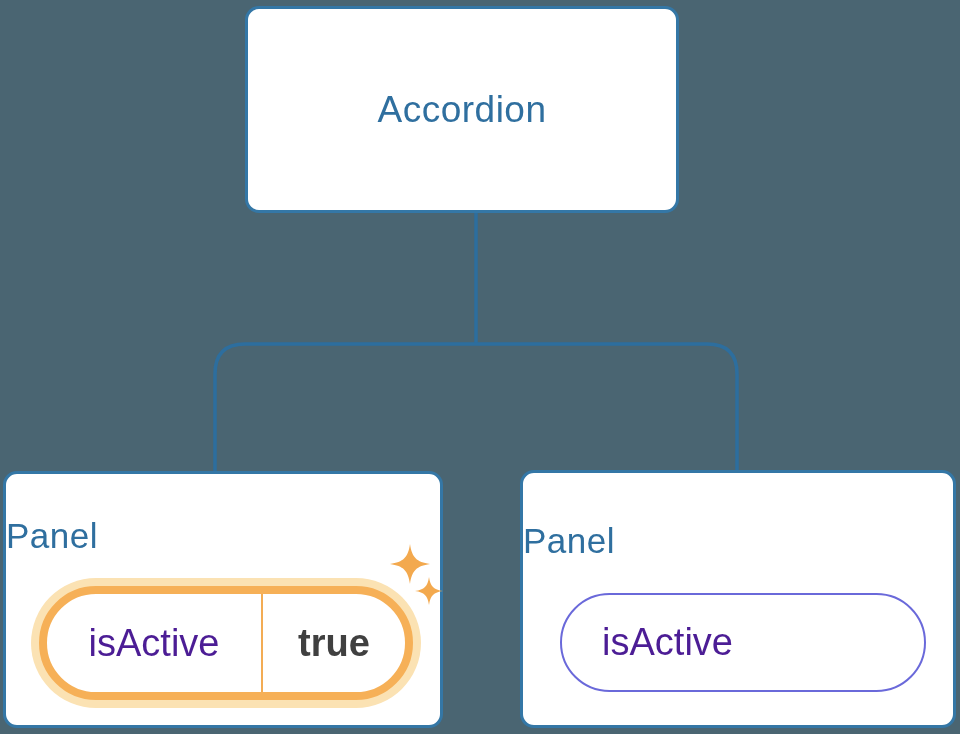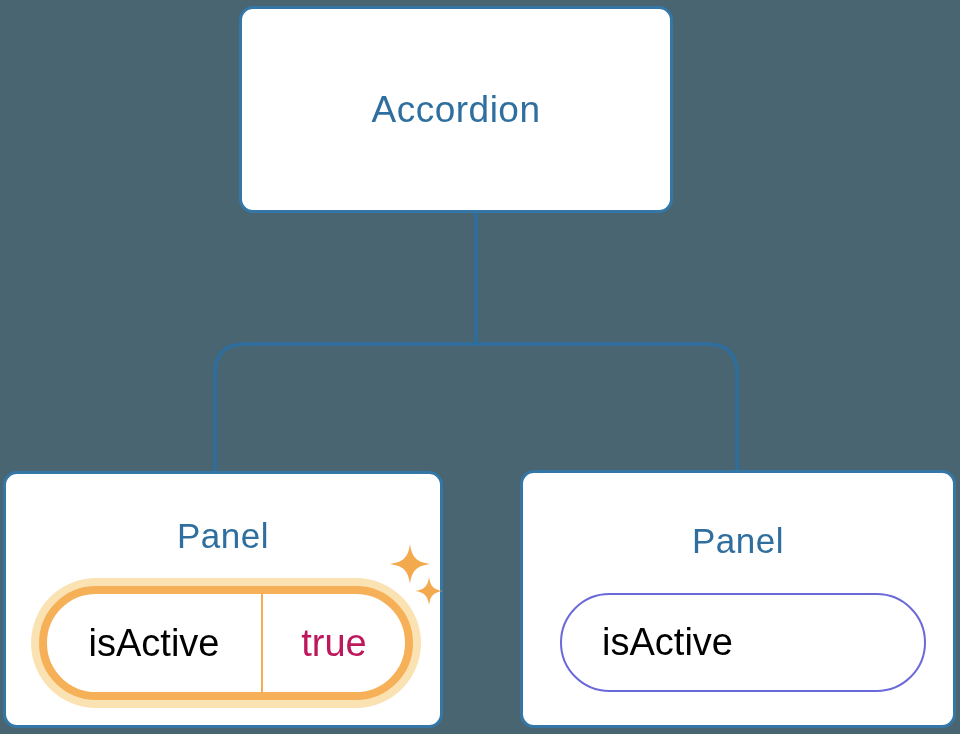--- a/index.html
+++ b/index.html
@@ -20,21 +20,21 @@
     width: 960px; height: 734px;
   }
   .node {
     position: absolute;
     background: #ffffff;
     border: 3px solid #3477a6;
     border-radius: 14px;
     box-sizing: border-box;
   }
   .root-node {
-    left: 239px; top: 6px;
+    left: 245px; top: 6px;
     width: 434px; height: 207px;
     display: flex;
     align-items: center;
     justify-content: center;
   }
   .root-label {
     color: #2f6f9f;
     font-size: 37px;
     font-weight: 500;
     letter-spacing: 0.5px;
@@ -43,21 +43,21 @@
     left: 3px; top: 471px;
     width: 440px; height: 257px;
   }
   .panel-node-right {
     left: 520px; top: 470px;
     width: 436px; height: 258px;
   }
   .panel-title {
     position: absolute;
     left: 0; right: 0;
-    text-align: center;
+    text-align: left;
     color: #2f6f9f;
     font-size: 35px;
     font-weight: 500;
     letter-spacing: 0.5px;
   }
   .panel-node-left .panel-title { top: 42px; }
   .panel-node-right .panel-title { top: 48px; }
 
   .prop-pill {
     position: absolute;
@@ -75,30 +75,30 @@
   }
   .prop-pill-plain {
     left: 37px; top: 120px;
     width: 366px; height: 99px;
     border: 2px solid #6a69da;
   }
   .prop-cell {
     display: flex;
     align-items: center;
     justify-content: center;
-    color: #000000;
+    color: #4c1d95;
     font-size: 38px;
     white-space: nowrap;
   }
   .prop-pill-highlighted .prop-cell-name  { width: 214px; }
   .prop-pill-highlighted .prop-cell-value {
     flex: 1;
     border-left: 2px solid #f3ac54;
-    font-weight: 400;
-    color: #be185d;
+    font-weight: 700;
+    color: #404040;
     text-align: center;
   }
   .prop-pill-plain .prop-cell-name  { width: 211px; }
   .prop-pill-plain .prop-cell-value {
     flex: 1;
     border-left: 2px solid #6a69da;
   }
   .sparkles {
     position: absolute;
     left: 372px; top: 62px;

